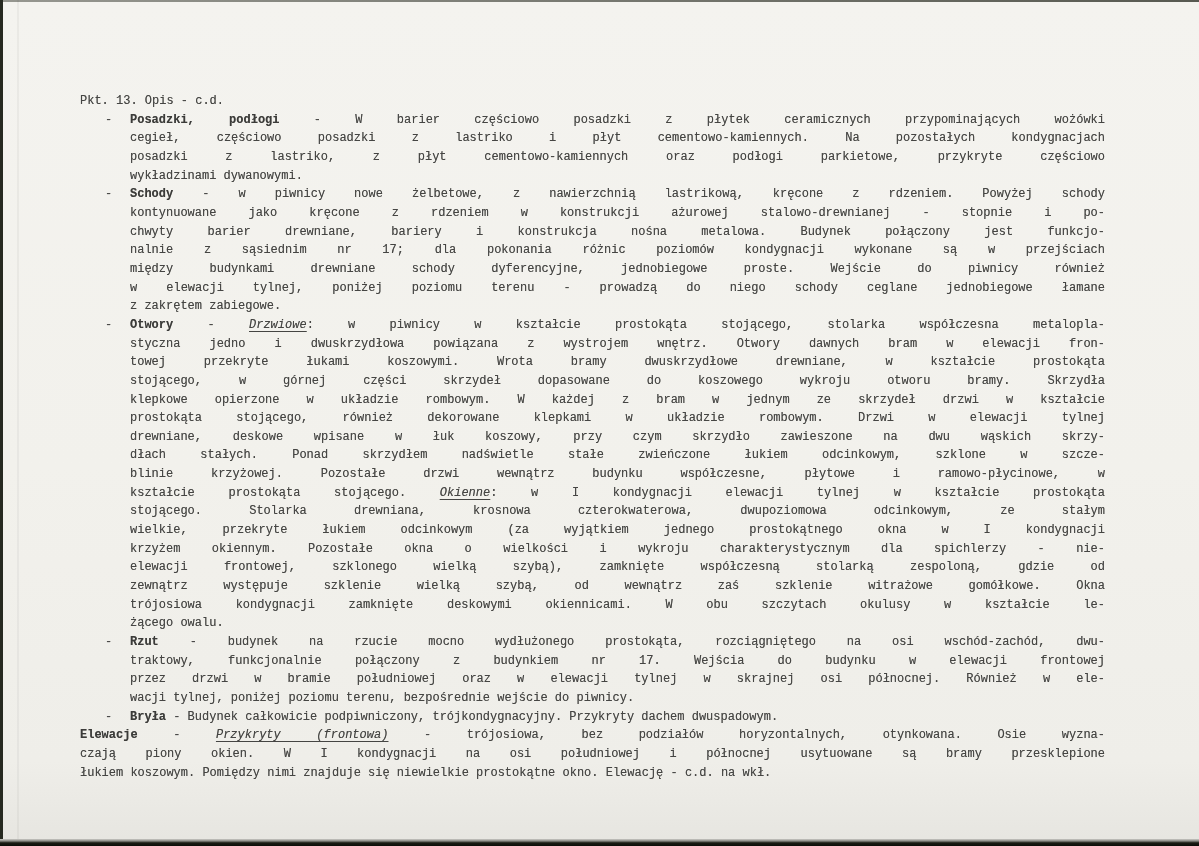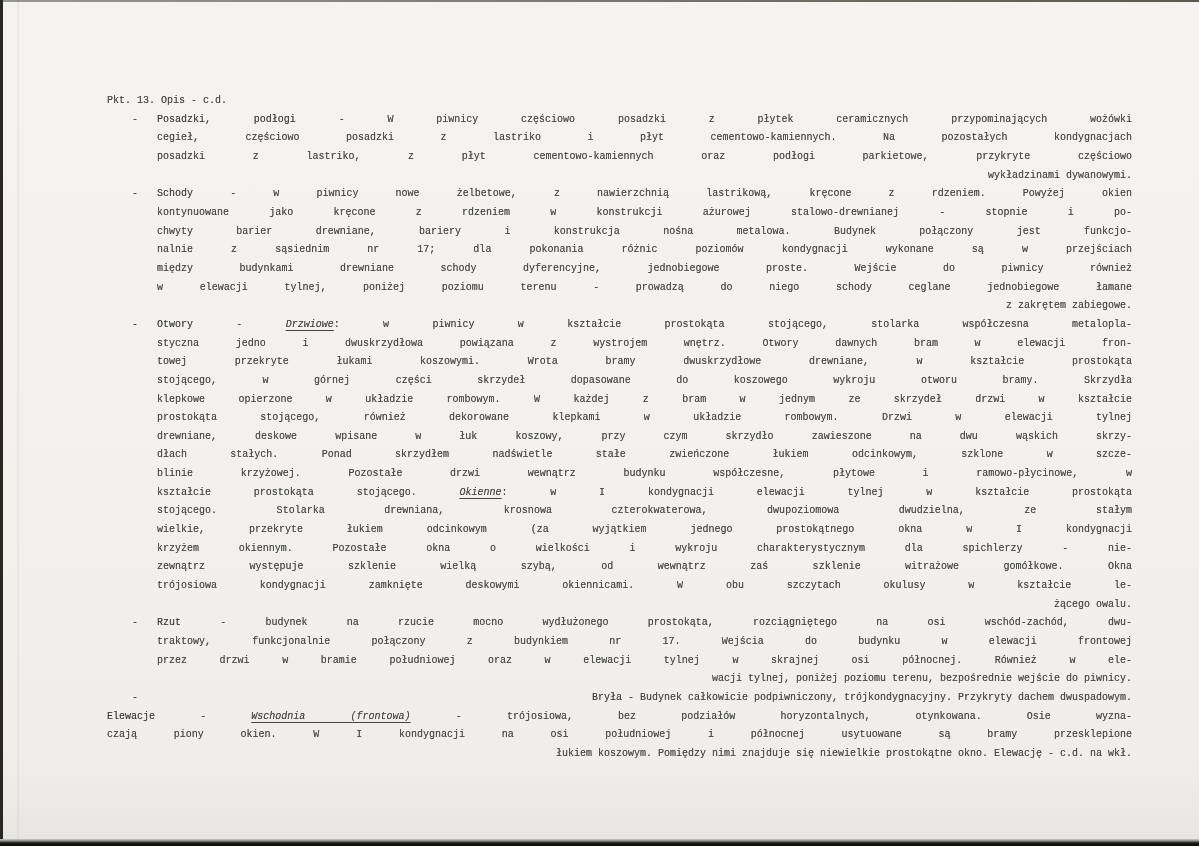--- a/index.html
+++ b/index.html
@@ -36,103 +36,103 @@
     position: absolute; left: 0; right: 0; bottom: 0; height: 7px;
     background: linear-gradient(180deg, #cbcac6 0%, #8a8a84 28%, #1a1b13 55%, #0c0d08 100%);
   }
   
   .doc {
     position: absolute;
     left: 80px;
     top: 92px;
     width: 1025px;
     font-family: "Liberation Mono", "DejaVu Sans Mono", monospace;
-    font-size: 10px;
+    font-size: 12px;
     line-height: 18.65px;
     color: #454543;
     text-shadow: 0 0 0.3px rgba(70,70,66,0.55);
-    margin-left: 27px;
   }
   .doc-header { white-space: pre; }
   .para { position: relative; margin: 0; }
   .para.bullet { padding-left: 50px; }
   .para.bullet > .marker {
     position: absolute;
     left: 25px;
     top: 0;
   }
-  .line { text-align: right; }
+  .line { text-align: left; }
   .line.just {
     text-align: justify;
     text-align-last: justify;
     text-justify: inter-word;
   }
-  .b { font-weight: normal; color: #3b3b39; }
+  .b { font-weight: bold; color: #3b3b39; }
   .u { text-decoration: underline; text-underline-offset: 2.5px; text-decoration-thickness: 1.2px; font-style: italic; }
 </style>
 </head>
 <body>
 
 <div class="scan-page">
   <div class="edge-top"></div>
   <div class="edge-left"></div>
   <div class="paper-edge-shadow"></div>
 
   <div class="doc">
     <div class="doc-header">Pkt. 13. Opis - c.d.</div>
     <div>
         <div class="para bullet">
           <span class="marker">-</span>
-          <div class="line just"><span class="b">Posadzki, podłogi</span><span> - W piwnicy częściowo posadzki z płytek ceramicznych przypominających wożówki</span></div>
+          <div class="line just"><span class="b">Posadzki, podłogi</span><span> - W barier częściowo posadzki z płytek ceramicznych przypominających wożówki</span></div>
           <div class="line just"><span>cegieł, częściowo posadzki z lastriko i płyt cementowo-kamiennych. Na pozostałych kondygnacjach</span></div>
           <div class="line just"><span>posadzki z lastriko, z płyt cementowo-kamiennych oraz podłogi parkietowe, przykryte częściowo</span></div>
           <div class="line"><span>wykładzinami dywanowymi.</span></div>
         </div>
         <div class="para bullet">
           <span class="marker">-</span>
-          <div class="line just"><span class="b">Schody</span><span> - w piwnicy nowe żelbetowe, z nawierzchnią lastrikową, kręcone z rdzeniem. Powyżej okien</span></div>
+          <div class="line just"><span class="b">Schody</span><span> - w piwnicy nowe żelbetowe, z nawierzchnią lastrikową, kręcone z rdzeniem. Powyżej schody</span></div>
           <div class="line just"><span>kontynuowane jako kręcone z rdzeniem w konstrukcji ażurowej stalowo-drewnianej - stopnie i po-</span></div>
           <div class="line just"><span>chwyty barier drewniane, bariery i konstrukcja nośna metalowa. Budynek połączony jest funkcjo-</span></div>
           <div class="line just"><span>nalnie z sąsiednim nr 17; dla pokonania różnic poziomów kondygnacji wykonane są w przejściach</span></div>
           <div class="line just"><span>między budynkami drewniane schody dyferencyjne, jednobiegowe proste. Wejście do piwnicy również</span></div>
           <div class="line just"><span>w elewacji tylnej, poniżej poziomu terenu - prowadzą do niego schody ceglane jednobiegowe łamane</span></div>
           <div class="line"><span>z zakrętem zabiegowe.</span></div>
         </div>
         <div class="para bullet">
           <span class="marker">-</span>
           <div class="line just"><span class="b">Otwory</span><span> - </span><span class="u">Drzwiowe</span><span>: w piwnicy w kształcie prostokąta stojącego, stolarka współczesna metalopla-</span></div>
           <div class="line just"><span>styczna jedno i dwuskrzydłowa powiązana z wystrojem wnętrz. Otwory dawnych bram w elewacji fron-</span></div>
           <div class="line just"><span>towej przekryte łukami koszowymi. Wrota bramy dwuskrzydłowe drewniane, w kształcie prostokąta</span></div>
           <div class="line just"><span>stojącego, w górnej części skrzydeł dopasowane do koszowego wykroju otworu bramy. Skrzydła</span></div>
           <div class="line just"><span>klepkowe opierzone w układzie rombowym. W każdej z bram w jednym ze skrzydeł drzwi w kształcie</span></div>
           <div class="line just"><span>prostokąta stojącego, również dekorowane klepkami w układzie rombowym. Drzwi w elewacji tylnej</span></div>
           <div class="line just"><span>drewniane, deskowe wpisane w łuk koszowy, przy czym skrzydło zawieszone na dwu wąskich skrzy-</span></div>
           <div class="line just"><span>dłach stałych. Ponad skrzydłem nadświetle stałe zwieńczone łukiem odcinkowym, szklone w szcze-</span></div>
           <div class="line just"><span>blinie krzyżowej. Pozostałe drzwi wewnątrz budynku współczesne, płytowe i ramowo-płycinowe, w</span></div>
           <div class="line just"><span>kształcie prostokąta stojącego. </span><span class="u">Okienne</span><span>: w I kondygnacji elewacji tylnej w kształcie prostokąta</span></div>
-          <div class="line just"><span>stojącego. Stolarka drewniana, krosnowa czterokwaterowa, dwupoziomowa dwudzielna, ze stałym</span></div>
+          <div class="line just"><span>stojącego. Stolarka drewniana, krosnowa czterokwaterowa, dwupoziomowa odcinkowym, ze stałym</span></div>
           <div class="line just"><span>wielkie, przekryte łukiem odcinkowym (za wyjątkiem jednego prostokątnego okna w I kondygnacji</span></div>
           <div class="line just"><span>krzyżem okiennym. Pozostałe okna o wielkości i wykroju charakterystycznym dla spichlerzy - nie-</span></div>
+          <div class="line just"><span>elewacji frontowej, szklonego wielką szybą), zamknięte współczesną stolarką zespoloną, gdzie od</span></div>
           <div class="line just"><span>zewnątrz występuje szklenie wielką szybą, od wewnątrz zaś szklenie witrażowe gomółkowe. Okna</span></div>
           <div class="line just"><span>trójosiowa kondygnacji zamknięte deskowymi okiennicami. W obu szczytach okulusy w kształcie le-</span></div>
           <div class="line"><span>żącego owalu.</span></div>
         </div>
         <div class="para bullet">
           <span class="marker">-</span>
           <div class="line just"><span class="b">Rzut</span><span> - budynek na rzucie mocno wydłużonego prostokąta, rozciągniętego na osi wschód-zachód, dwu-</span></div>
           <div class="line just"><span>traktowy, funkcjonalnie połączony z budynkiem nr 17. Wejścia do budynku w elewacji frontowej</span></div>
           <div class="line just"><span>przez drzwi w bramie południowej oraz w elewacji tylnej w skrajnej osi północnej. Również w ele-</span></div>
           <div class="line"><span>wacji tylnej, poniżej poziomu terenu, bezpośrednie wejście do piwnicy.</span></div>
         </div>
         <div class="para bullet">
           <span class="marker">-</span>
           <div class="line"><span class="b">Bryła</span><span> - Budynek całkowicie podpiwniczony, trójkondygnacyjny. Przykryty dachem dwuspadowym.</span></div>
         </div>
         <div class="para plain">
-          <div class="line just"><span class="b">Elewacje</span><span> - </span><span class="u">Wschodnia (frontowa)</span><span> - trójosiowa, bez podziałów horyzontalnych, otynkowana. Osie wyzna-</span></div>
+          <div class="line just"><span class="b">Elewacje</span><span> - </span><span class="u">Przykryty (frontowa)</span><span> - trójosiowa, bez podziałów horyzontalnych, otynkowana. Osie wyzna-</span></div>
           <div class="line just"><span>czają piony okien. W I kondygnacji na osi południowej i północnej usytuowane są bramy przesklepione</span></div>
           <div class="line"><span>łukiem koszowym. Pomiędzy nimi znajduje się niewielkie prostokątne okno. Elewację - c.d. na wkł.</span></div>
         </div>
       </div>
   </div>
 
   <div class="edge-bottom"></div>
 </div>
 
 </body></html>

